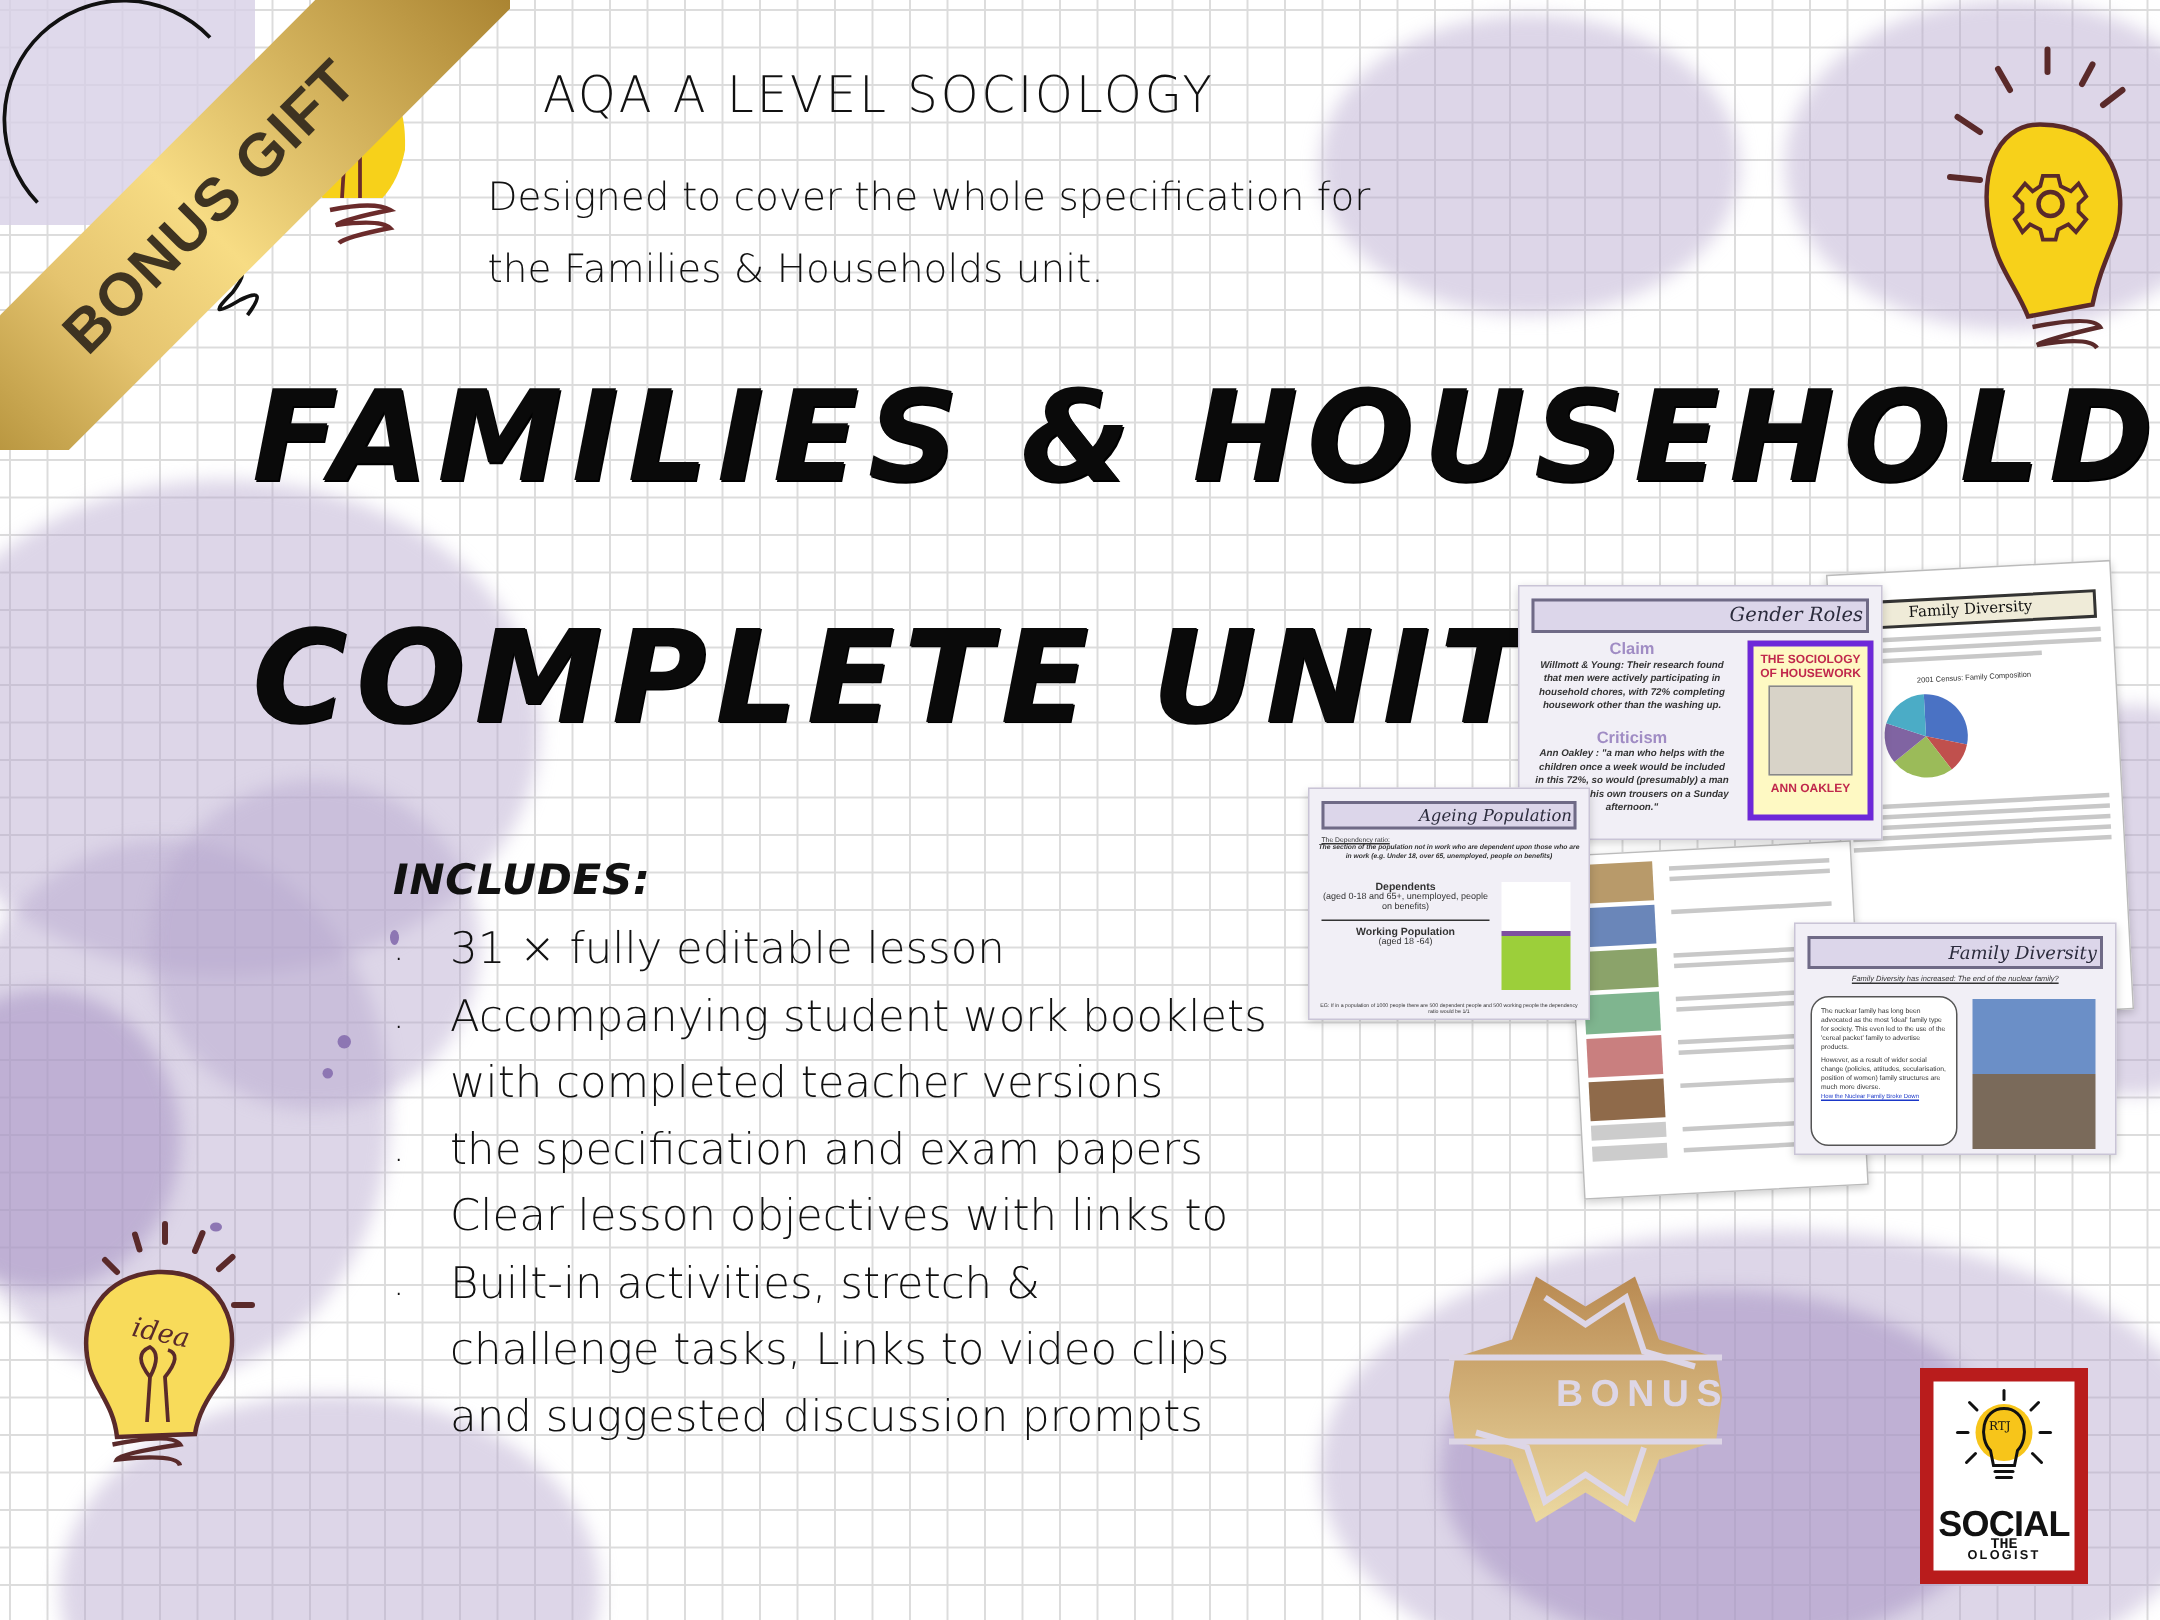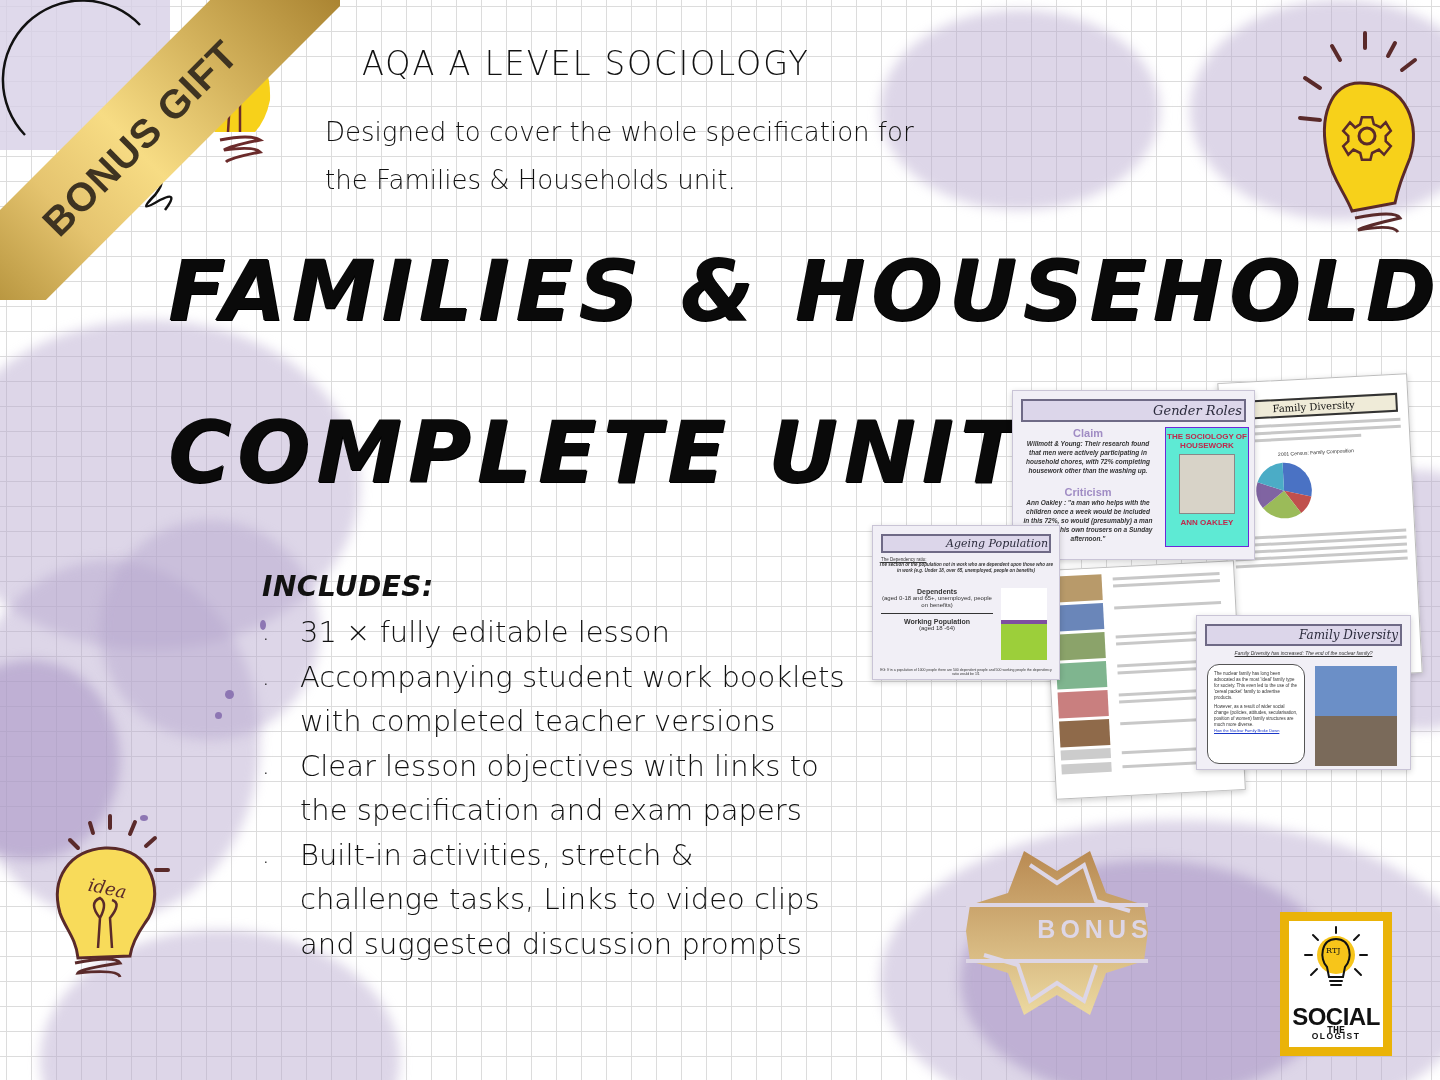--- a/index.html
+++ b/index.html
@@ -74,21 +74,21 @@
   .line { height: 3px; background: #c8c8c8; margin: 4px 8px; }
 
   
   .badge { position: absolute; left: 966px; top: 843px; width: 182px; height: 180px; }
   .badge-label {
     position: absolute; left: 0; top: 72px; width: 182px; text-align: center;
     font-family: "Liberation Sans", sans-serif; font-weight: 700; font-size: 25px; letter-spacing: 5px; color: #ddd6e6; margin-left: 38px;
   }
 
   
-  .logo { position: absolute; left: 1280px; top: 912px; width: 112px; height: 144px; background: #eab308; padding: 9px; }
+  .logo { position: absolute; left: 1280px; top: 912px; width: 112px; height: 144px; background: #b91c1c; padding: 9px; }
   .logo-inner { width: 100%; height: 100%; background: #fff; position: relative; text-align: center; }
   .logo-the { position: absolute; top: 72px; width: 100%; font-family: Liberation Mono, monospace; font-weight: 700; font-size: 10px; margin-top: 32px; }
   .logo-social { position: absolute; top: 82px; width: 100%; font-family: "Liberation Sans", sans-serif; font-weight: 900; font-size: 24px; letter-spacing: -0.5px; }
   .logo-ologist { position: absolute; top: 110px; width: 100%; font-family: "Liberation Sans", sans-serif; font-weight: 700; font-size: 8.5px; letter-spacing: 1.5px; }
 </style>
 </head>
 <body>
 
 <div>
   <div class="blob" style="left:-60px;top:320px;width:420px;height:330px;"></div>
@@ -208,21 +208,21 @@
 </div>
 
 <div class="slide" style="left:1012px;top:390px;width:243px;height:170px;">
   <div class="hdr" style="font-size:13px;padding:2px;">Gender Roles</div>
   <div style="position:absolute;left:10px;top:36px;width:130px;text-align:center;">
     <div class="small" style="font-weight:700;color:#a08cc4;font-size:11px;">Claim</div>
     <div class="small" style="font-size:6.5px;font-style:italic;font-weight:700;line-height:9px;">Willmott &amp; Young: Their research found that men were actively participating in household chores, with 72% completing housework other than the washing up.</div>
     <div class="small" style="font-weight:700;color:#a08cc4;font-size:11px;margin-top:11px;">Criticism</div>
     <div class="small" style="font-size:6.5px;font-style:italic;font-weight:700;line-height:9px;">Ann Oakley : "a man who helps with the children once a week would be included in this 72%, so would (presumably) a man who ironed his own trousers on a Sunday afternoon."</div>
   </div>
-  <div style="position:absolute;left:152px;top:36px;width:84px;height:120px;background:#5eead4;border:1px solid #6d28d9;text-align:center;">
+  <div style="position:absolute;left:152px;top:36px;width:84px;height:120px;background:#fef9c3;border:4px solid #6d28d9;text-align:center;">
     <div class="small" style="color:#c0284c;font-weight:700;font-size:8px;line-height:9px;margin-top:4px;">THE SOCIOLOGY OF HOUSEWORK</div>
     <div style="margin:4px auto;width:56px;height:60px;background:#d8d3c8;border:1px solid #888;"></div>
     <div class="small" style="color:#c0284c;font-weight:700;font-size:8px;">ANN OAKLEY</div>
   </div>
 </div>
 
 <div class="slide" style="left:872px;top:525px;width:188px;height:155px;">
   <div class="hdr" style="font-size:11px;padding:1px;">Ageing Population</div>
   <div class="small" style="font-size:4.5px;margin-left:8px;text-decoration:underline;">The Dependency ratio:</div>
   <div class="small" style="font-size:4.5px;font-style:italic;font-weight:700;text-align:center;padding:0 6px;line-height:6px;">The section of the population not in work who are dependent upon those who are in work (e.g. Under 18, over 65, unemployed, people on benefits)</div>
@@ -254,22 +254,22 @@
     <span class="dot">.</span>
     <div>31 × fully editable lesson</div>
   </li>
   <li>
     <span class="dot">.</span>
     <div>Accompanying student work booklets</div>
     <div>with completed teacher versions</div>
   </li>
   <li>
     <span class="dot">.</span>
+    <div>the specification and exam papers</div>
     <div>Clear lesson objectives with links to</div>
-    <div>the specification and exam papers</div>
   </li>
   <li>
     <span class="dot">.</span>
     <div>Built-in activities, stretch &amp;</div>
     <div>challenge tasks, Links to video clips</div>
     <div>and suggested discussion prompts</div>
   </li>
 </ul>
 
 <svg style="position:absolute;left:40px;top:808px;" width="130" height="175" viewBox="0 0 130 175">

